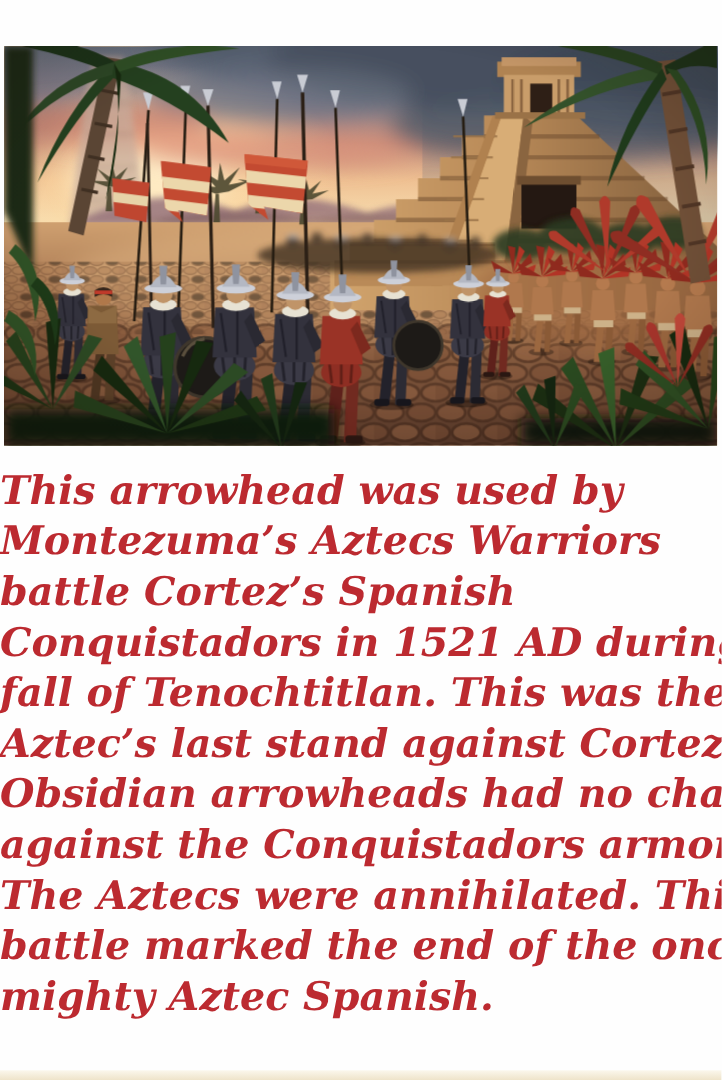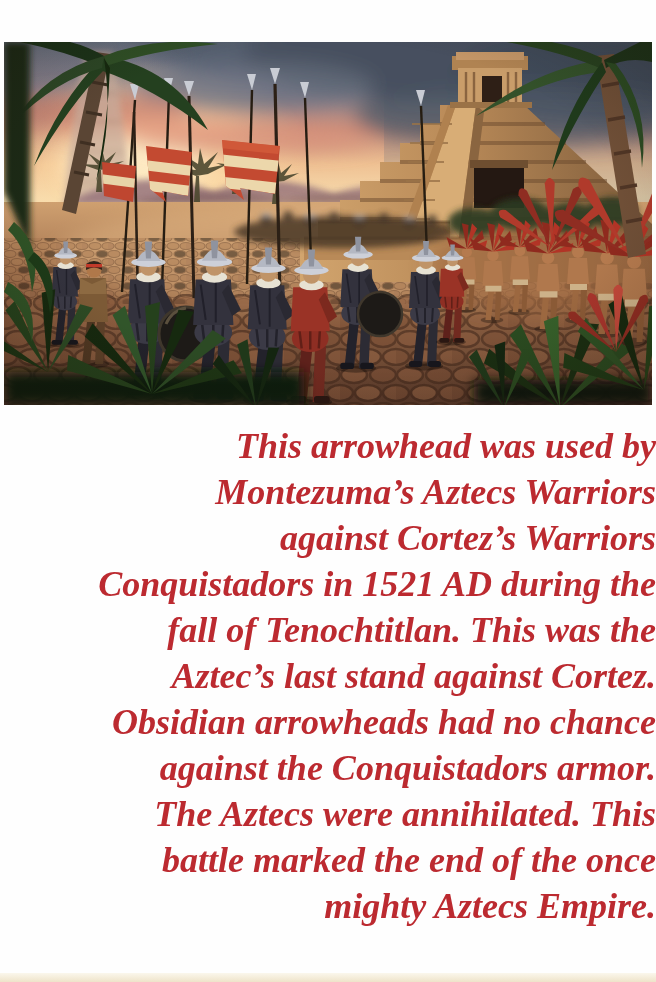--- a/index.html
+++ b/index.html
@@ -7,22 +7,22 @@
     width:656px;height:982px;background:#fefefe;overflow:hidden;position:relative;
     font-family:"DejaVu Serif", serif;
   }
   .card{position:absolute;inset:0;background:#fefefe;}
   .illustration{
     position:absolute;left:4px;top:42px;width:648px;height:363px;overflow:hidden;
     background:#c8a77e;
   }
   .illustration svg{display:block;width:648px;height:363px;}
   .caption{
-    position:absolute;left:0;right:0;top:423px;text-align:right;
-    color:#bc2a30;font-style:italic;font-weight:bold;font-size:36px;font-family:Liberation Serif, serif;
+    position:absolute;left:0;right:0;top:423px;text-align:left;
+    color:#bc2a30;font-style:italic;font-weight:bold;font-size:36px;
   }
   .caption .line{line-height:46px;white-space:nowrap;}
   .scan-strip{
     position:absolute;left:0;right:0;bottom:0;height:9px;
     background:linear-gradient(#fbf7ec,#eee3c9);
   }
 </style>
 </head>
 <body>
 
@@ -423,25 +423,25 @@
         </g>
       </g>
 
       <rect x="0" y="0" width="648" height="363" fill="url(#vg)"></rect>
     </svg>
   </div>
 
   <div class="caption">
     <div class="line">This arrowhead was used by</div>
     <div class="line">Montezuma’s Aztecs Warriors</div>
-    <div class="line">against Cortez’s Warriors</div>
+    <div class="line">battle Cortez’s Spanish</div>
     <div class="line">Conquistadors in 1521 AD during the</div>
     <div class="line">fall of Tenochtitlan. This was the</div>
     <div class="line">Aztec’s last stand against Cortez.</div>
     <div class="line">Obsidian arrowheads had no chance</div>
     <div class="line">against the Conquistadors armor.</div>
     <div class="line">The Aztecs were annihilated. This</div>
     <div class="line">battle marked the end of the once</div>
-    <div class="line">mighty Aztecs Empire.</div>
+    <div class="line">mighty Aztec Spanish.</div>
   </div>
 
   <div class="scan-strip"></div>
 </div>
 
 </body></html>

